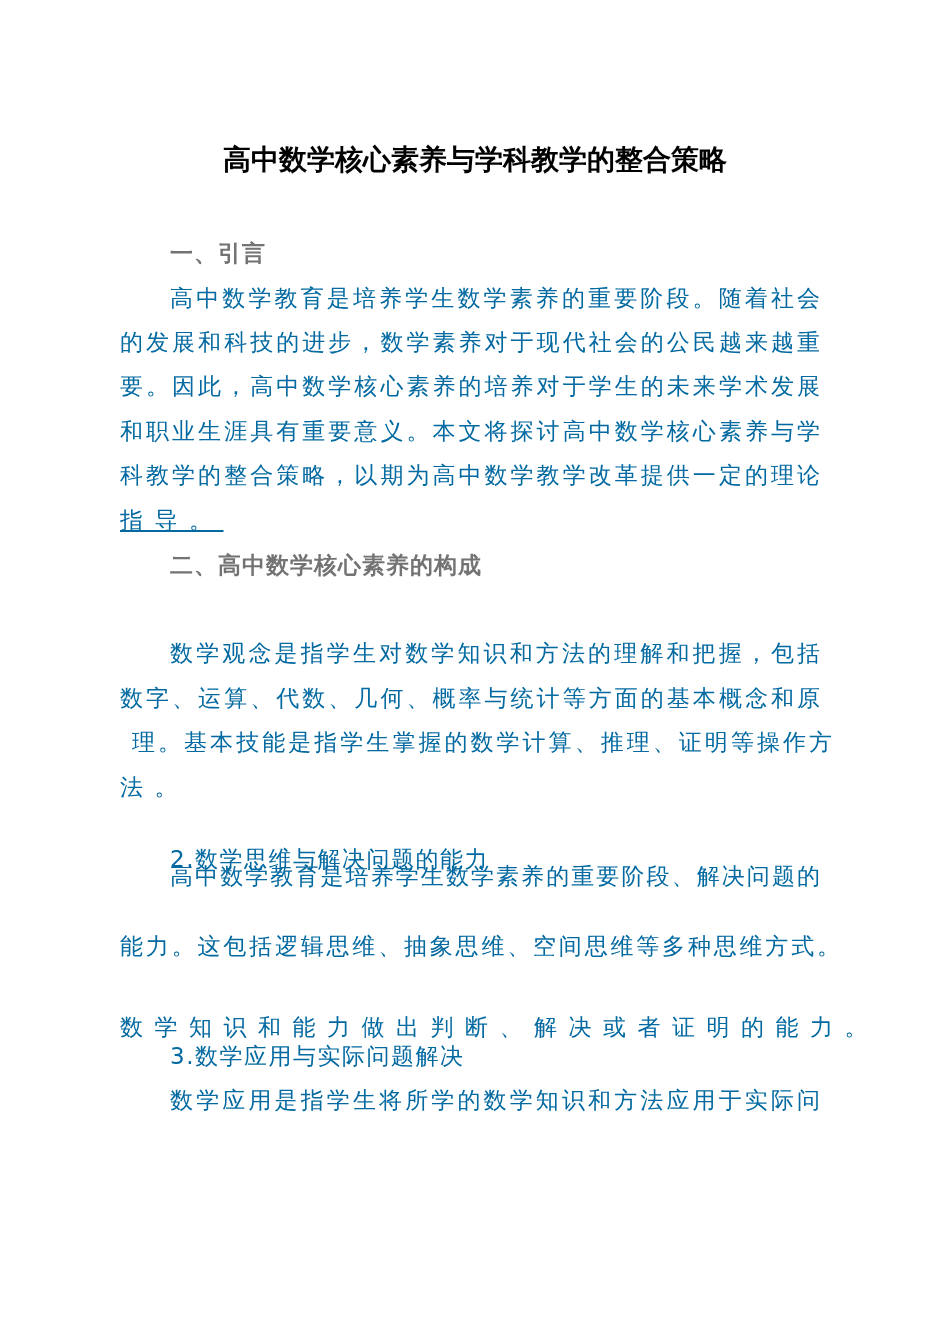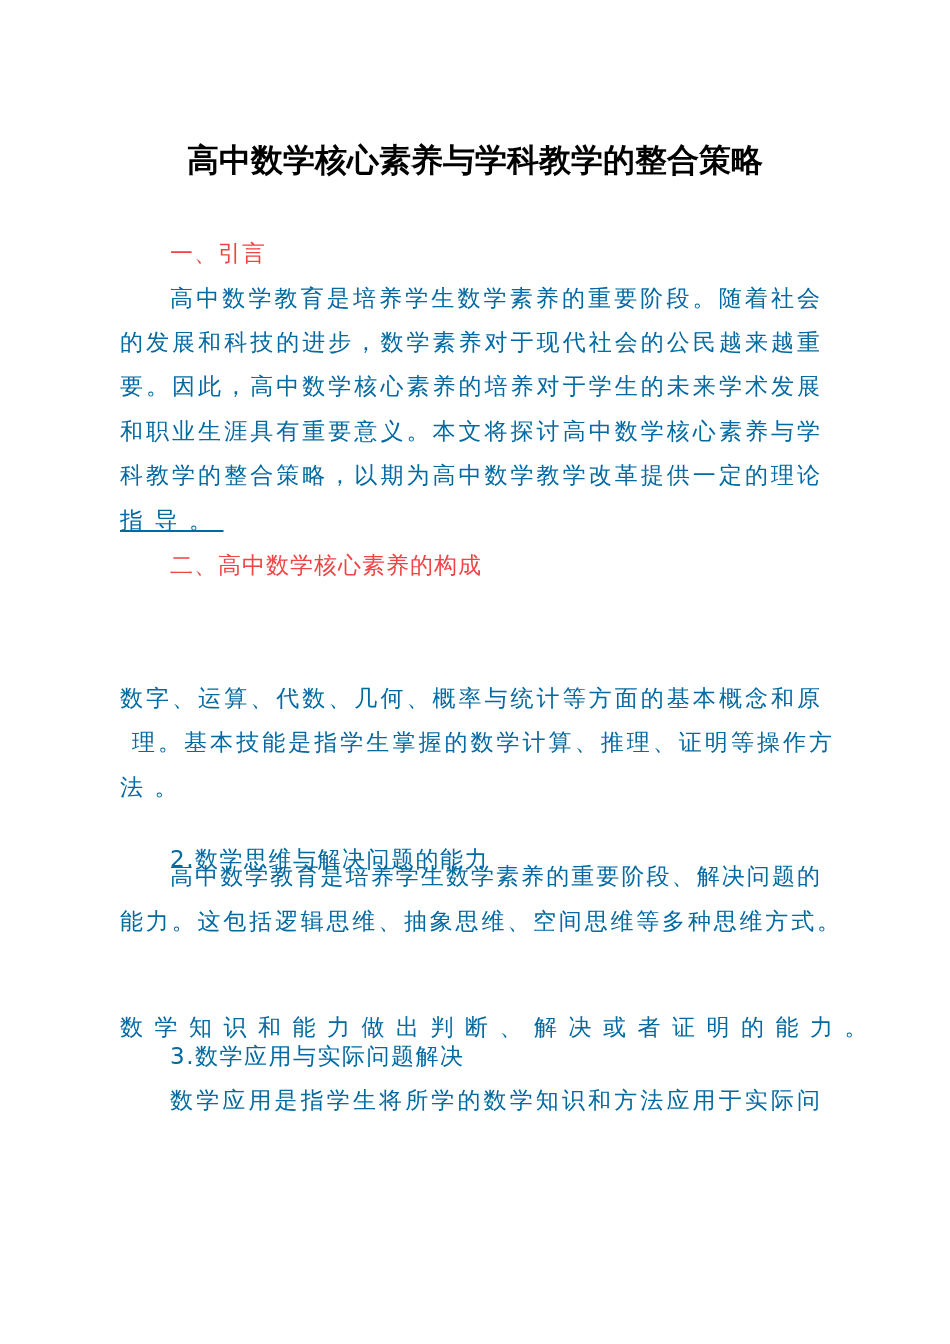--- a/index.html
+++ b/index.html
@@ -2,56 +2,57 @@
 <html><head>
   <meta charset="utf-8">
   <style>
     html, body { margin: 0; padding: 0; background: #ffffff; }
     body { width: 950px; height: 1344px; position: relative; overflow: hidden; }
     .page { position: absolute; left: 0; top: 0; width: 950px; height: 1344px; background: #fff; }
     .title {
       position: absolute; left: 0; width: 950px; top: 136px;
       text-align: center;
       font-family: "DejaVu Serif", "Liberation Serif", serif;
-      font-weight: bold; font-size: 32px; color: #000; letter-spacing: 0px;
+      font-weight: bold; font-size: 28px; color: #000; letter-spacing: 0px;
       line-height: 48px;
     }
     .line {
       position: absolute; left: 120px; width: 700px;
       font-family: "DejaVu Sans", "Liberation Sans", sans-serif;
       font-size: 23px; color: #0369a1; line-height: 30px; height: 30px;
       white-space: nowrap;
       text-align: justify; text-align-last: justify;
     }
     .line.indent { left: 170px; width: 650px; }
     .line.last { text-align-last: left; letter-spacing: 11.5px; }
     .line.heading {
-      font-weight: normal; text-align-last: left; letter-spacing: 1px; color: #ef4444;
+      font-weight: bold; text-align-last: left; letter-spacing: 1px; color: #737373;
     }
     .line.sub { text-align-last: left; letter-spacing: 1.5px; }
-    .line.overflow { width: 720px; }
+    .line.overflow { width: 720px; margin-top: 25px; }
   </style>
 </head>
 <body>
 
 <div class="page">
 
   <div class="title">高中数学核心素养与学科教学的整合策略</div>
 
   <div class="line indent heading" style="top:238px;">一、引言</div>
 
   <div class="line indent" style="top:283px;">高中数学教育是培养学生数学素养的重要阶段。随着社会</div>
   <div class="line" style="top:327px;">的发展和科技的进步，数学素养对于现代社会的公民越来越重</div>
   <div class="line" style="top:371px;">要。因此，高中数学核心素养的培养对于学生的未来学术发展</div>
   <div class="line" style="top:416px;">和职业生涯具有重要意义。本文将探讨高中数学核心素养与学</div>
   <div class="line" style="top:460px;">科教学的整合策略，以期为高中数学教学改革提供一定的理论</div>
   <div class="line last" style="top:505px;text-decoration:underline;">指导。</div>
 
   <div class="line indent heading" style="top:550px;">二、高中数学核心素养的构成</div>
 
+  <div class="line indent" style="top:638px;">数学观念是指学生对数学知识和方法的理解和把握，包括</div>
   <div class="line" style="top:683px;">数字、运算、代数、几何、概率与统计等方面的基本概念和原</div>
   <div class="line" style="top:727px;margin-left:12px;">理。基本技能是指学生掌握的数学计算、推理、证明等操作方</div>
   <div class="line last" style="top:772px;">法。</div>
 
   <div class="line indent sub" style="top:844px;">2.数学思维与解决问题的能力</div>
   <div class="line indent" style="top:861px;">高中数学教育是培养学生数学素养的重要阶段、解决问题的</div>
   <div class="line overflow" style="top:906px;">能力。这包括逻辑思维、抽象思维、空间思维等多种思维方式。</div>
   <div class="line last" style="top:996px;margin-top:16px;">数学知识和能力做出判断、解决或者证明的能力。</div>
 
   <div class="line indent sub" style="top:1041px;">3.数学应用与实际问题解决</div>

